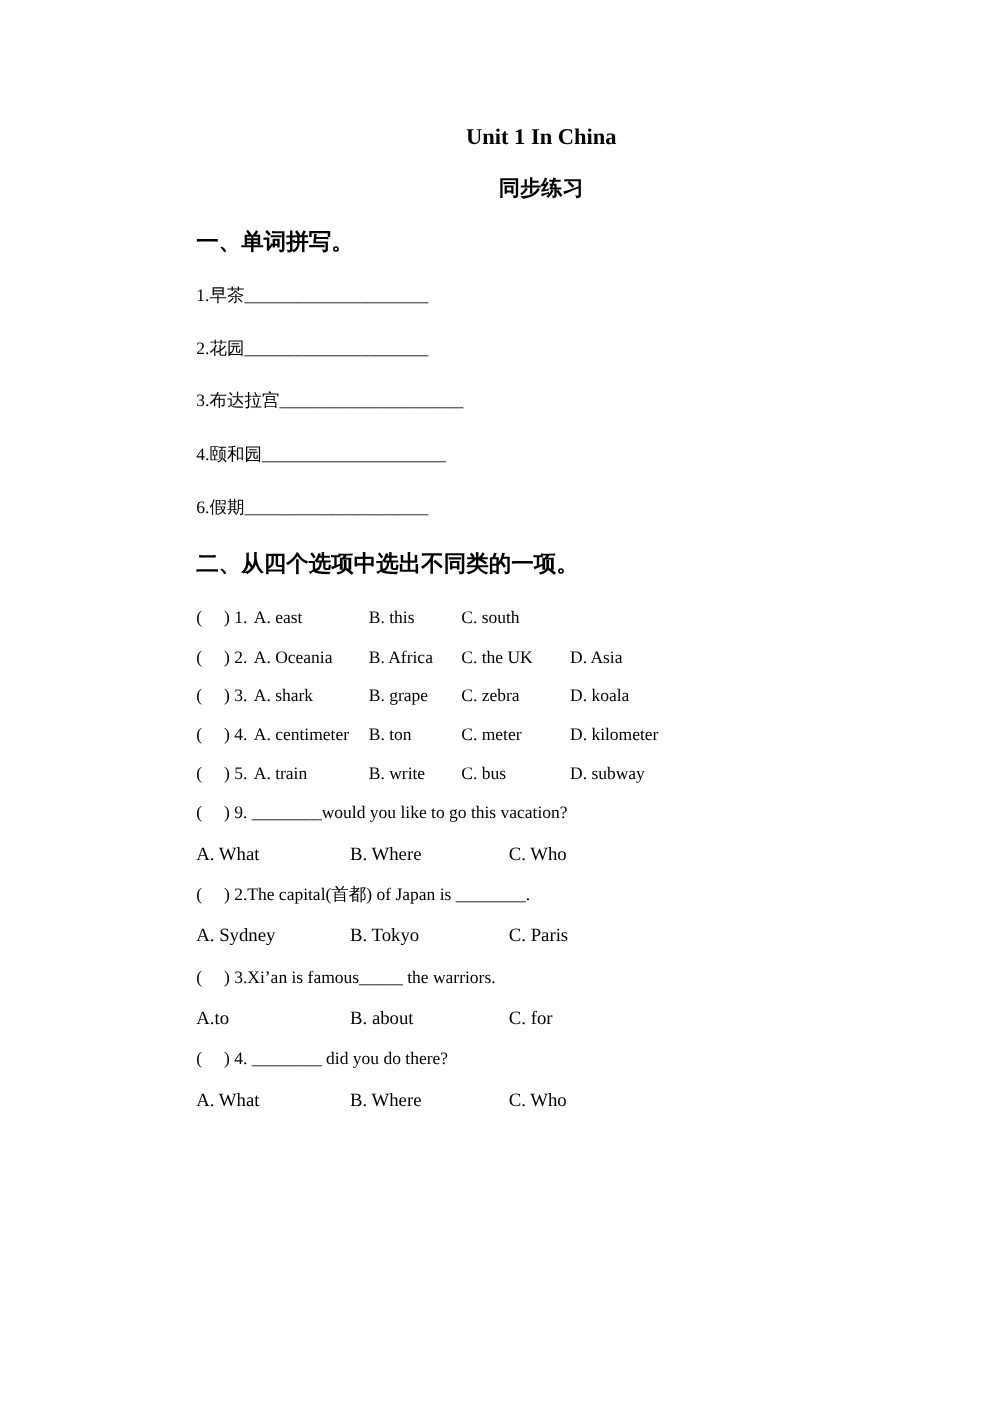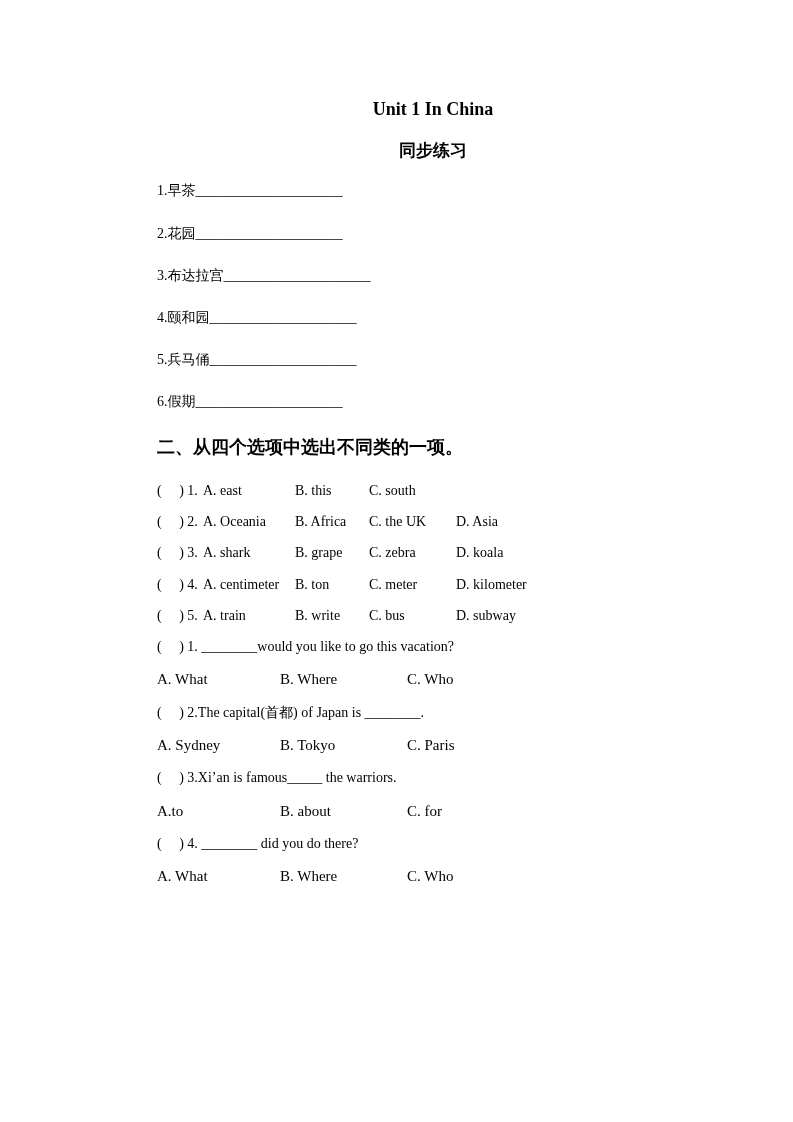--- a/index.html
+++ b/index.html
@@ -69,25 +69,25 @@
 </style>
 </head>
 <body>
 
 <div class="page">
 
   <div class="title">Unit 1 In China</div>
   <div class="title cjk">同步练习</div>
 
   <div class="section">
+    <div class="section-heading">一、单词拼写。</div>
     <p class="spelling-item">1.早茶_____________________</p>
     <p class="spelling-item">2.花园_____________________</p>
     <p class="spelling-item">3.布达拉宫_____________________</p>
     <p class="spelling-item">4.颐和园_____________________</p>
-    <p class="spelling-item">5.兵马俑_____________________</p>
     <p class="spelling-item">6.假期_____________________</p>
   </div>
 
   <div class="section">
     <div class="section-heading">二、从四个选项中选出不同类的一项。</div>
 
     <div class="choice-row">
       <span>(     ) 1.</span>
       <span>A. east</span>
       <span>B. this</span>
@@ -122,21 +122,21 @@
       <span>(     ) 5.</span>
       <span>A. train</span>
       <span>B. write</span>
       <span>C. bus</span>
       <span>D. subway</span>
     </div>
   </div>
 
   <div class="section">
 
-    <p class="question-line">(     ) 1. ________would you like to go this vacation?</p>
+    <p class="question-line">(     ) 9. ________would you like to go this vacation?</p>
     <div class="answer-row">
       <span>A. What</span>
       <span>B. Where</span>
       <span>C. Who</span>
     </div>
 
     <p class="question-line">(     ) 2.The capital(首都) of Japan is ________.</p>
     <div class="answer-row">
       <span>A. Sydney</span>
       <span>B. Tokyo</span>

